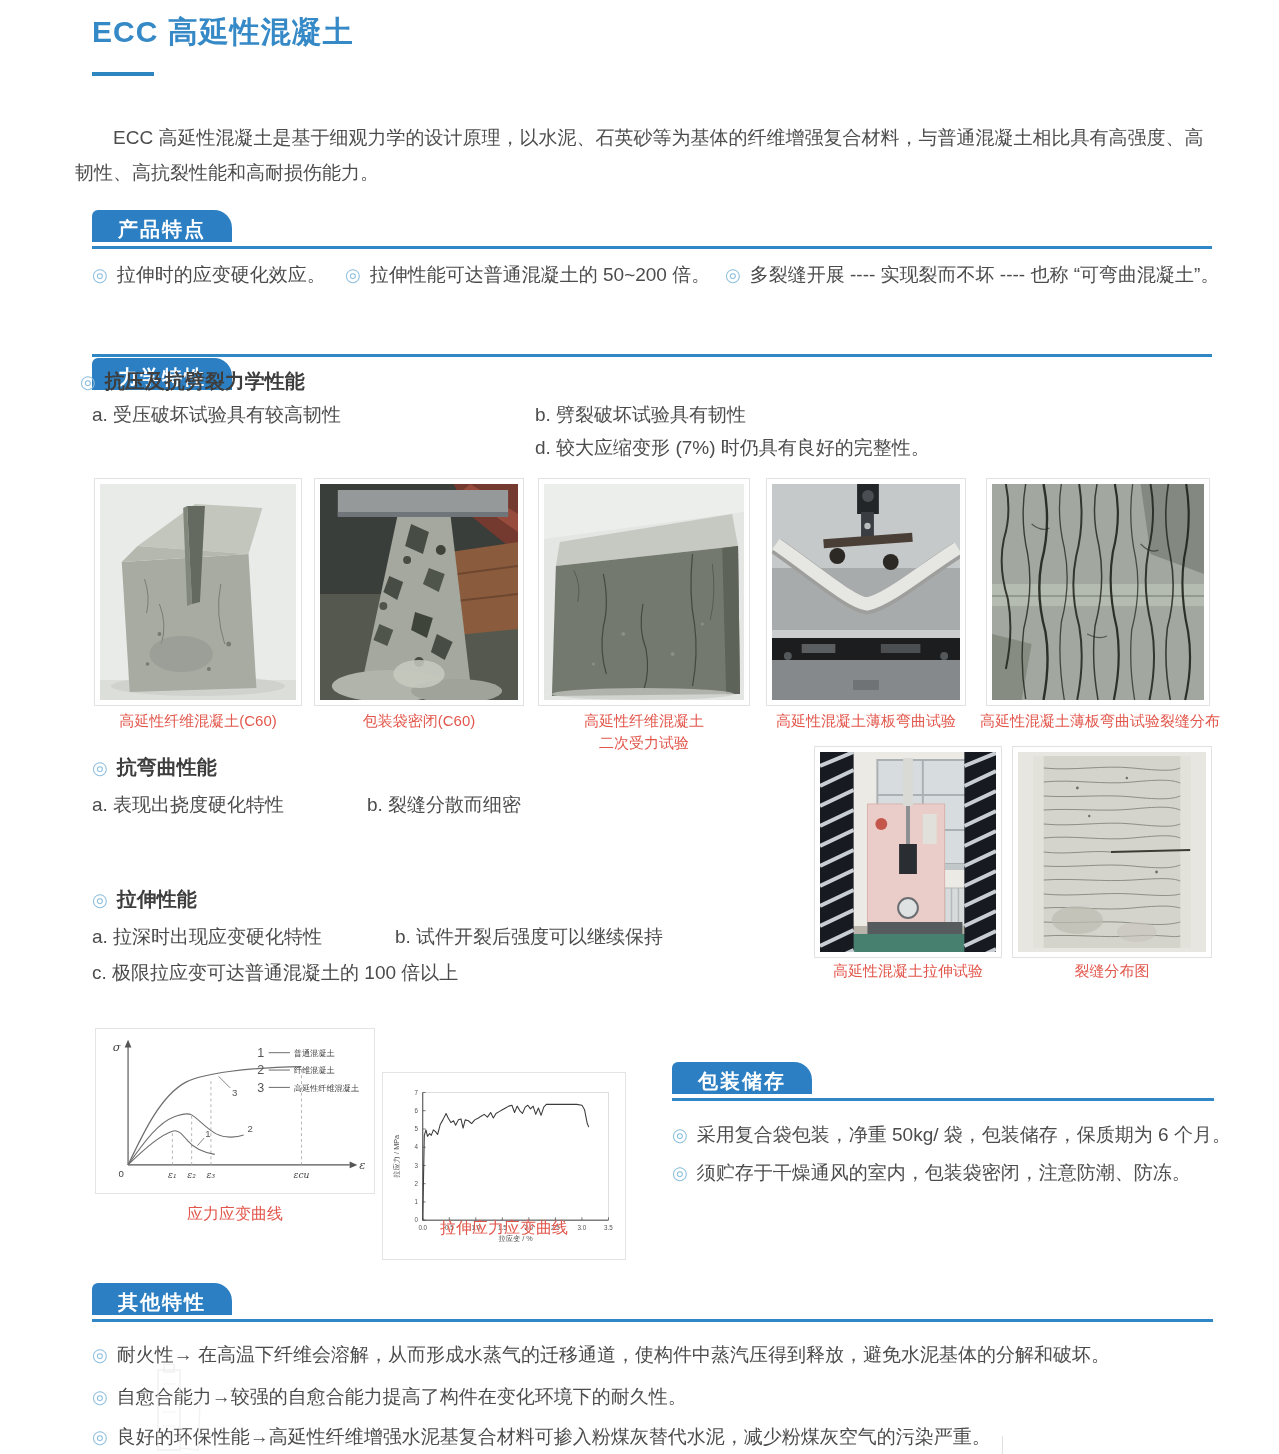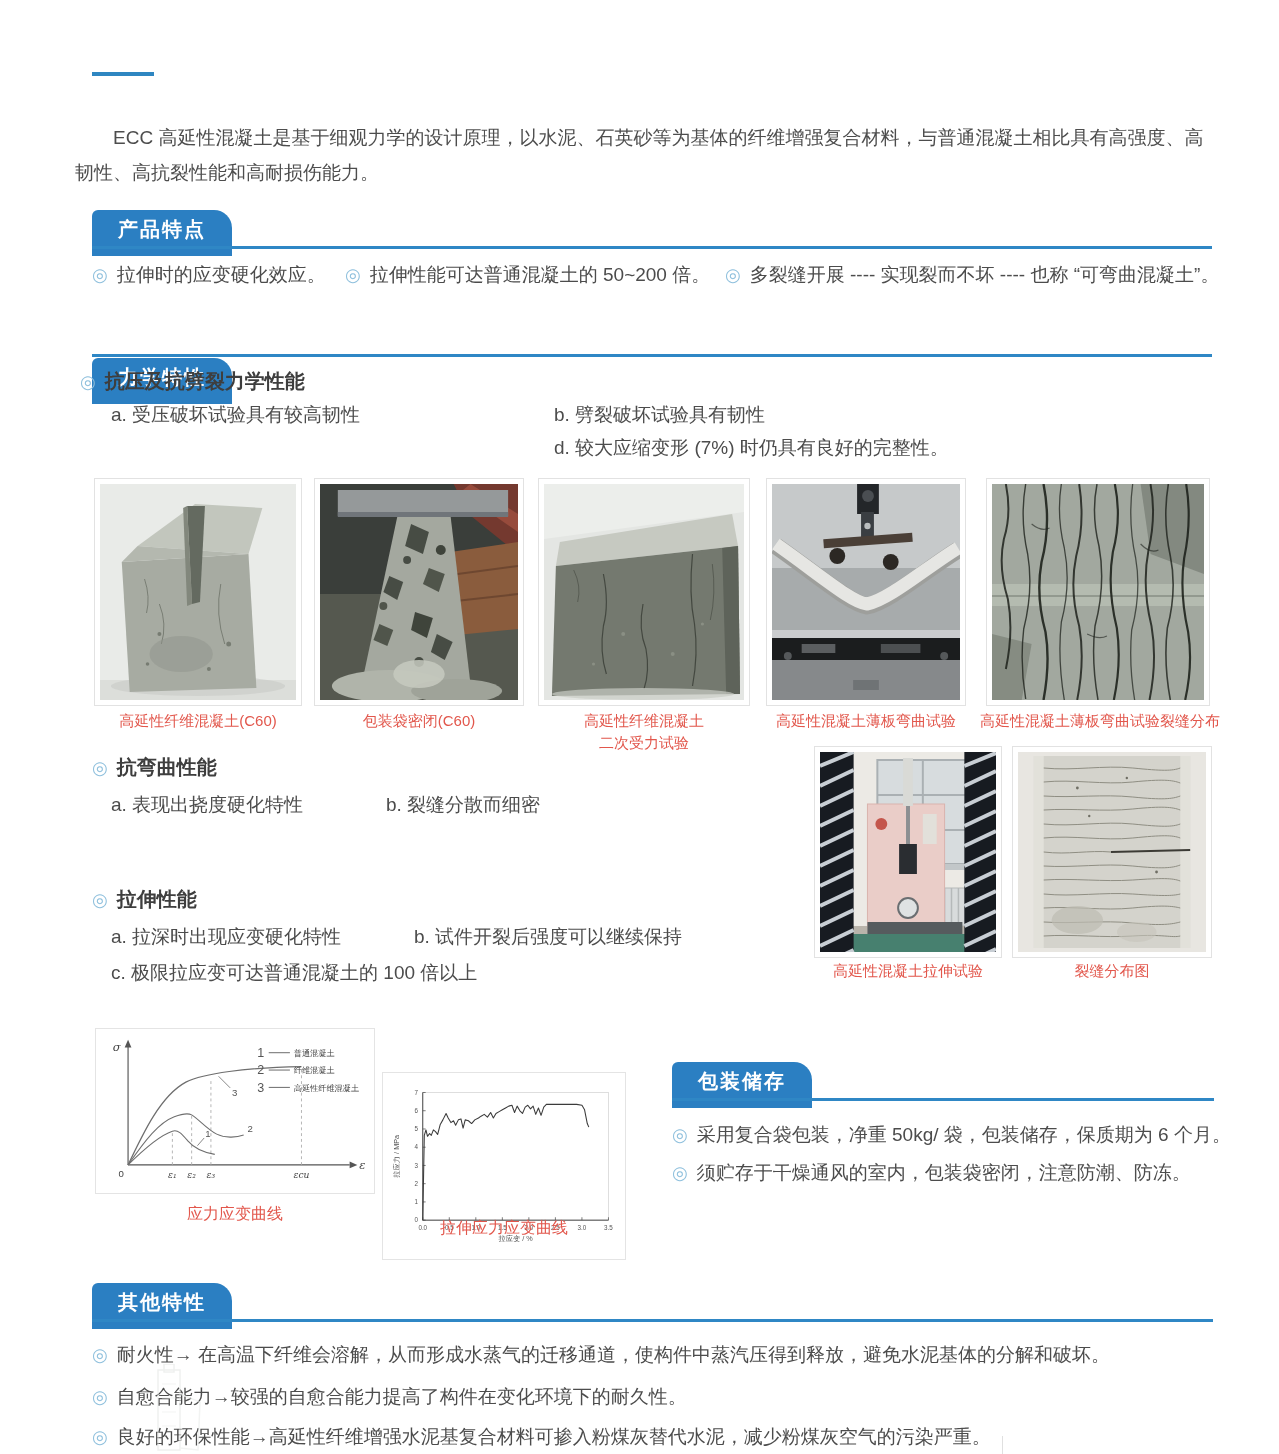--- a/index.html
+++ b/index.html
@@ -3,41 +3,42 @@
 <meta charset="utf-8">
 <style>
   html,body{margin:0;padding:0;background:#fff;}
   #page{position:relative;width:1279px;height:1454px;background:#fff;overflow:hidden;
         font-family:"Liberation Sans","DejaVu Sans",sans-serif;color:#4c4c4c;}
   .abs{position:absolute;}
   .page-title{font-size:30px;font-weight:bold;color:#3589c6;letter-spacing:1px;}
   .title-bar{height:4px;background:#2e86c1;}
   .intro{font-size:19px;line-height:1.85;color:#4d4d4d;text-indent:2em;}
   .sec-tab{background:#2b7fc2;color:#fff;font-size:20px;font-weight:bold;
-           height:46px;line-height:38px;padding:0 26px;display:inline-block;
+           height:32px;line-height:38px;padding:0 26px;display:inline-block;
            border-radius:6px 18px 0 0;letter-spacing:2px;}
   .rule{height:3px;background:#2f87c5;}
   .bline{font-size:19px;color:#4c4c4c;white-space:nowrap;}
   .bico{color:#8fc0dd;margin-right:9px;font-size:18px;}
   .subhead{font-size:20px;font-weight:bold;color:#3e3e3e;white-space:nowrap;}
-  .itemline{font-size:19px;color:#4c4c4c;white-space:nowrap;margin-left:19px;}
+  .itemline{font-size:19px;color:#4c4c4c;white-space:nowrap;}
   .photo{position:absolute;background:#fff;border:1px solid #e2e2e2;padding:5px;box-sizing:border-box;}
   .photo svg{display:block;width:100%;height:100%;}
   .cap{position:absolute;color:#e2574c;font-size:15px;text-align:center;white-space:nowrap;}
   .figure{position:absolute;background:#fff;border:1px solid #e4e4e4;box-sizing:border-box;padding:3px;}
   .figure svg{display:block;width:100%;height:100%;}
   .figcap{position:absolute;color:#e2574c;font-size:16px;text-align:center;white-space:nowrap;}
   .mathfont{font-family:"DejaVu Serif",serif;font-style:italic;}
   .wm{position:absolute;opacity:.55;}
 </style>
 </head>
 <body>
 
 <div id="page">
 
+  <div class="abs page-title" style="left:92px;top:12px;">ECC 高延性混凝土</div>
   <div class="abs title-bar" style="left:92px;top:72px;width:62px;"></div>
 
   <div class="abs intro" style="left:75px;top:120px;width:1135px;">ECC 高延性混凝土是基于细观力学的设计原理，以水泥、石英砂等为基体的纤维增强复合材料，与普通混凝土相比具有高强度、高韧性、高抗裂性能和高耐损伤能力。</div>
 
   <div class="abs sec-tab" style="left:92px;top:210px;">产品特点</div>
   <div class="abs rule" style="left:92px;top:246px;width:1120px;"></div>
 
   <div class="abs bline" style="left:92px;top:262px;">
     <span class="bico">◎</span><span>拉伸时的应变硬化效应。</span>
   </div>

